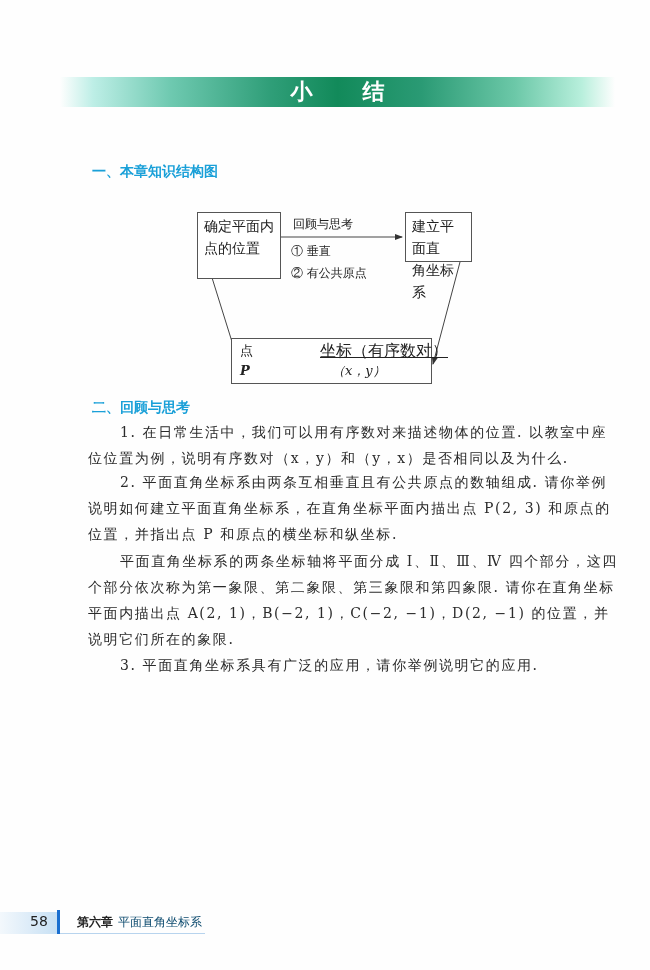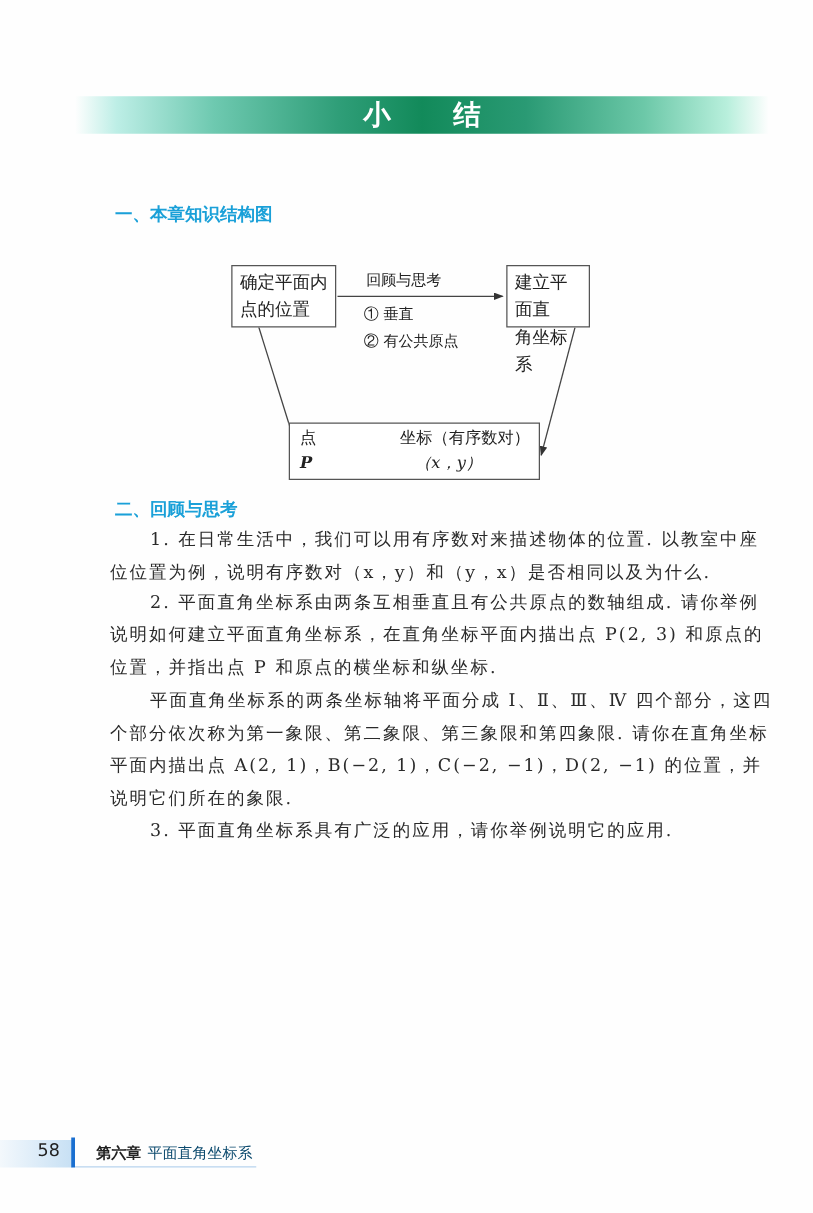--- a/index.html
+++ b/index.html
@@ -75,38 +75,38 @@
 
     <line x1="270" y1="237" x2="402" y2="237" stroke="#444" stroke-width="1" marker-end="url(#ah)"></line>
 
     <line x1="460" y1="262" x2="433" y2="364" stroke="#444" stroke-width="1" marker-end="url(#ah)"></line>
 
     <line x1="233" y1="345" x2="204" y2="252" stroke="#444" stroke-width="1" marker-end="url(#ah)"></line>
 
     <line x1="261" y1="361" x2="315" y2="361" stroke="#444" stroke-width="1" marker-end="url(#ah)" marker-start="url(#ahs)"></line>
   </svg>
 
-  <div class="box" style="left:185px;top:212px;width:84px;height:50px;">
+  <div class="box" style="left:197px;top:212px;width:84px;height:67px;">
     <div>确定平面内</div>
     <div>点的位置</div>
   </div>
 
   <div class="diagram-label" style="left:293px;top:216px;">回顾与思考</div>
   <div class="diagram-label" style="left:291px;top:243px;text-align:right;">① 垂直</div>
   <div class="diagram-label" style="left:291px;top:265px;">② 有公共原点</div>
 
   <div class="box" style="left:405px;top:212px;width:67px;height:50px;">
     <div>建立平面直</div>
     <div>角坐标系</div>
   </div>
 
   <div class="box" style="left:231px;top:338px;width:201px;height:46px;padding:0;">
     <div style="position:absolute;left:8px;top:2px;font-size:13px;line-height:20px;">点</div>
     <div style="position:absolute;left:8px;top:22px;font-size:13px;line-height:20px;font-style:italic;font-weight:bold;">P</div>
-    <div style="position:absolute;left:88px;top:2px;font-size:13px;line-height:20px;white-space:nowrap;">坐标（有序数对）</div>
+    <div style="position:absolute;left:88px;top:2px;font-size:16px;line-height:20px;white-space:nowrap;text-decoration:underline;">坐标（有序数对）</div>
     <div style="position:absolute;left:100px;top:22px;font-size:13px;line-height:20px;font-style:italic;white-space:nowrap;">（x，y）</div>
   </div>
 </div>
 
 <div class="section-heading" style="top:399px;">二、回顾与思考</div>
 
 <div class="para" style="top:419px;">
   <span class="l ind">1. 在日常生活中，我们可以用有序数对来描述物体的位置. 以教室中座</span>
   <span class="l" style="margin-left:-4px;">位位置为例，说明有序数对（x，y）和（y，x）是否相同以及为什么.</span>
 </div>

